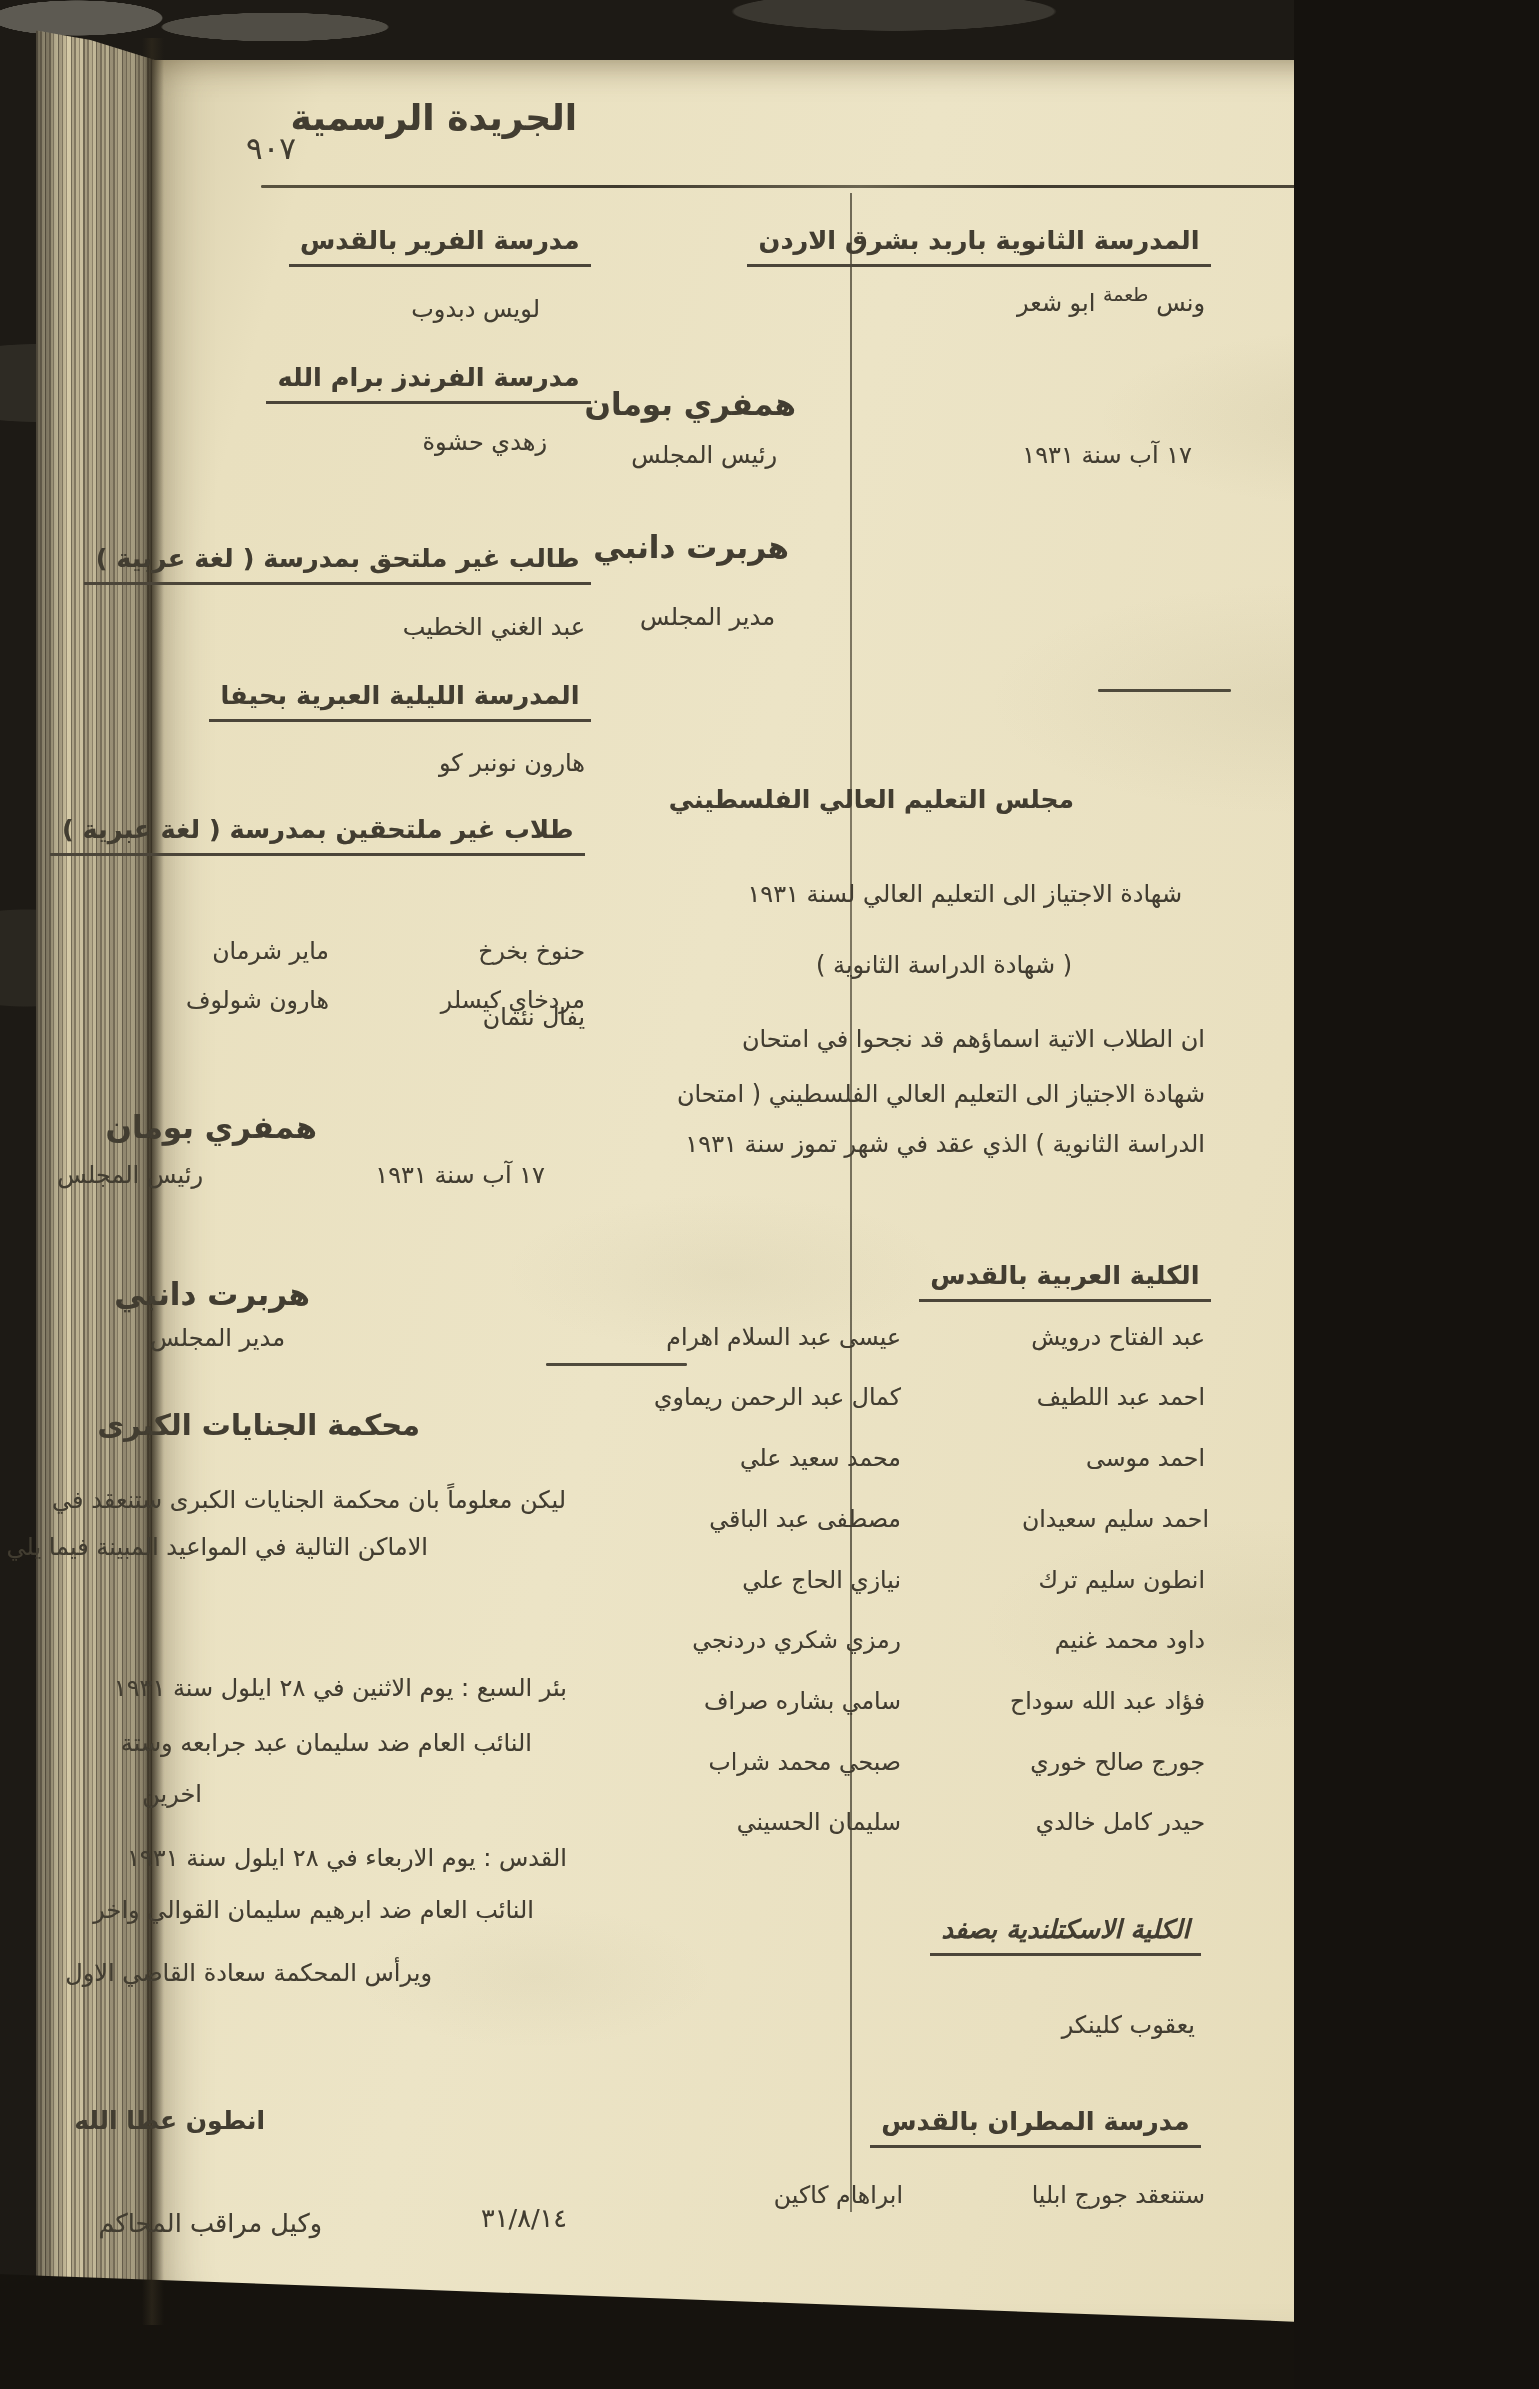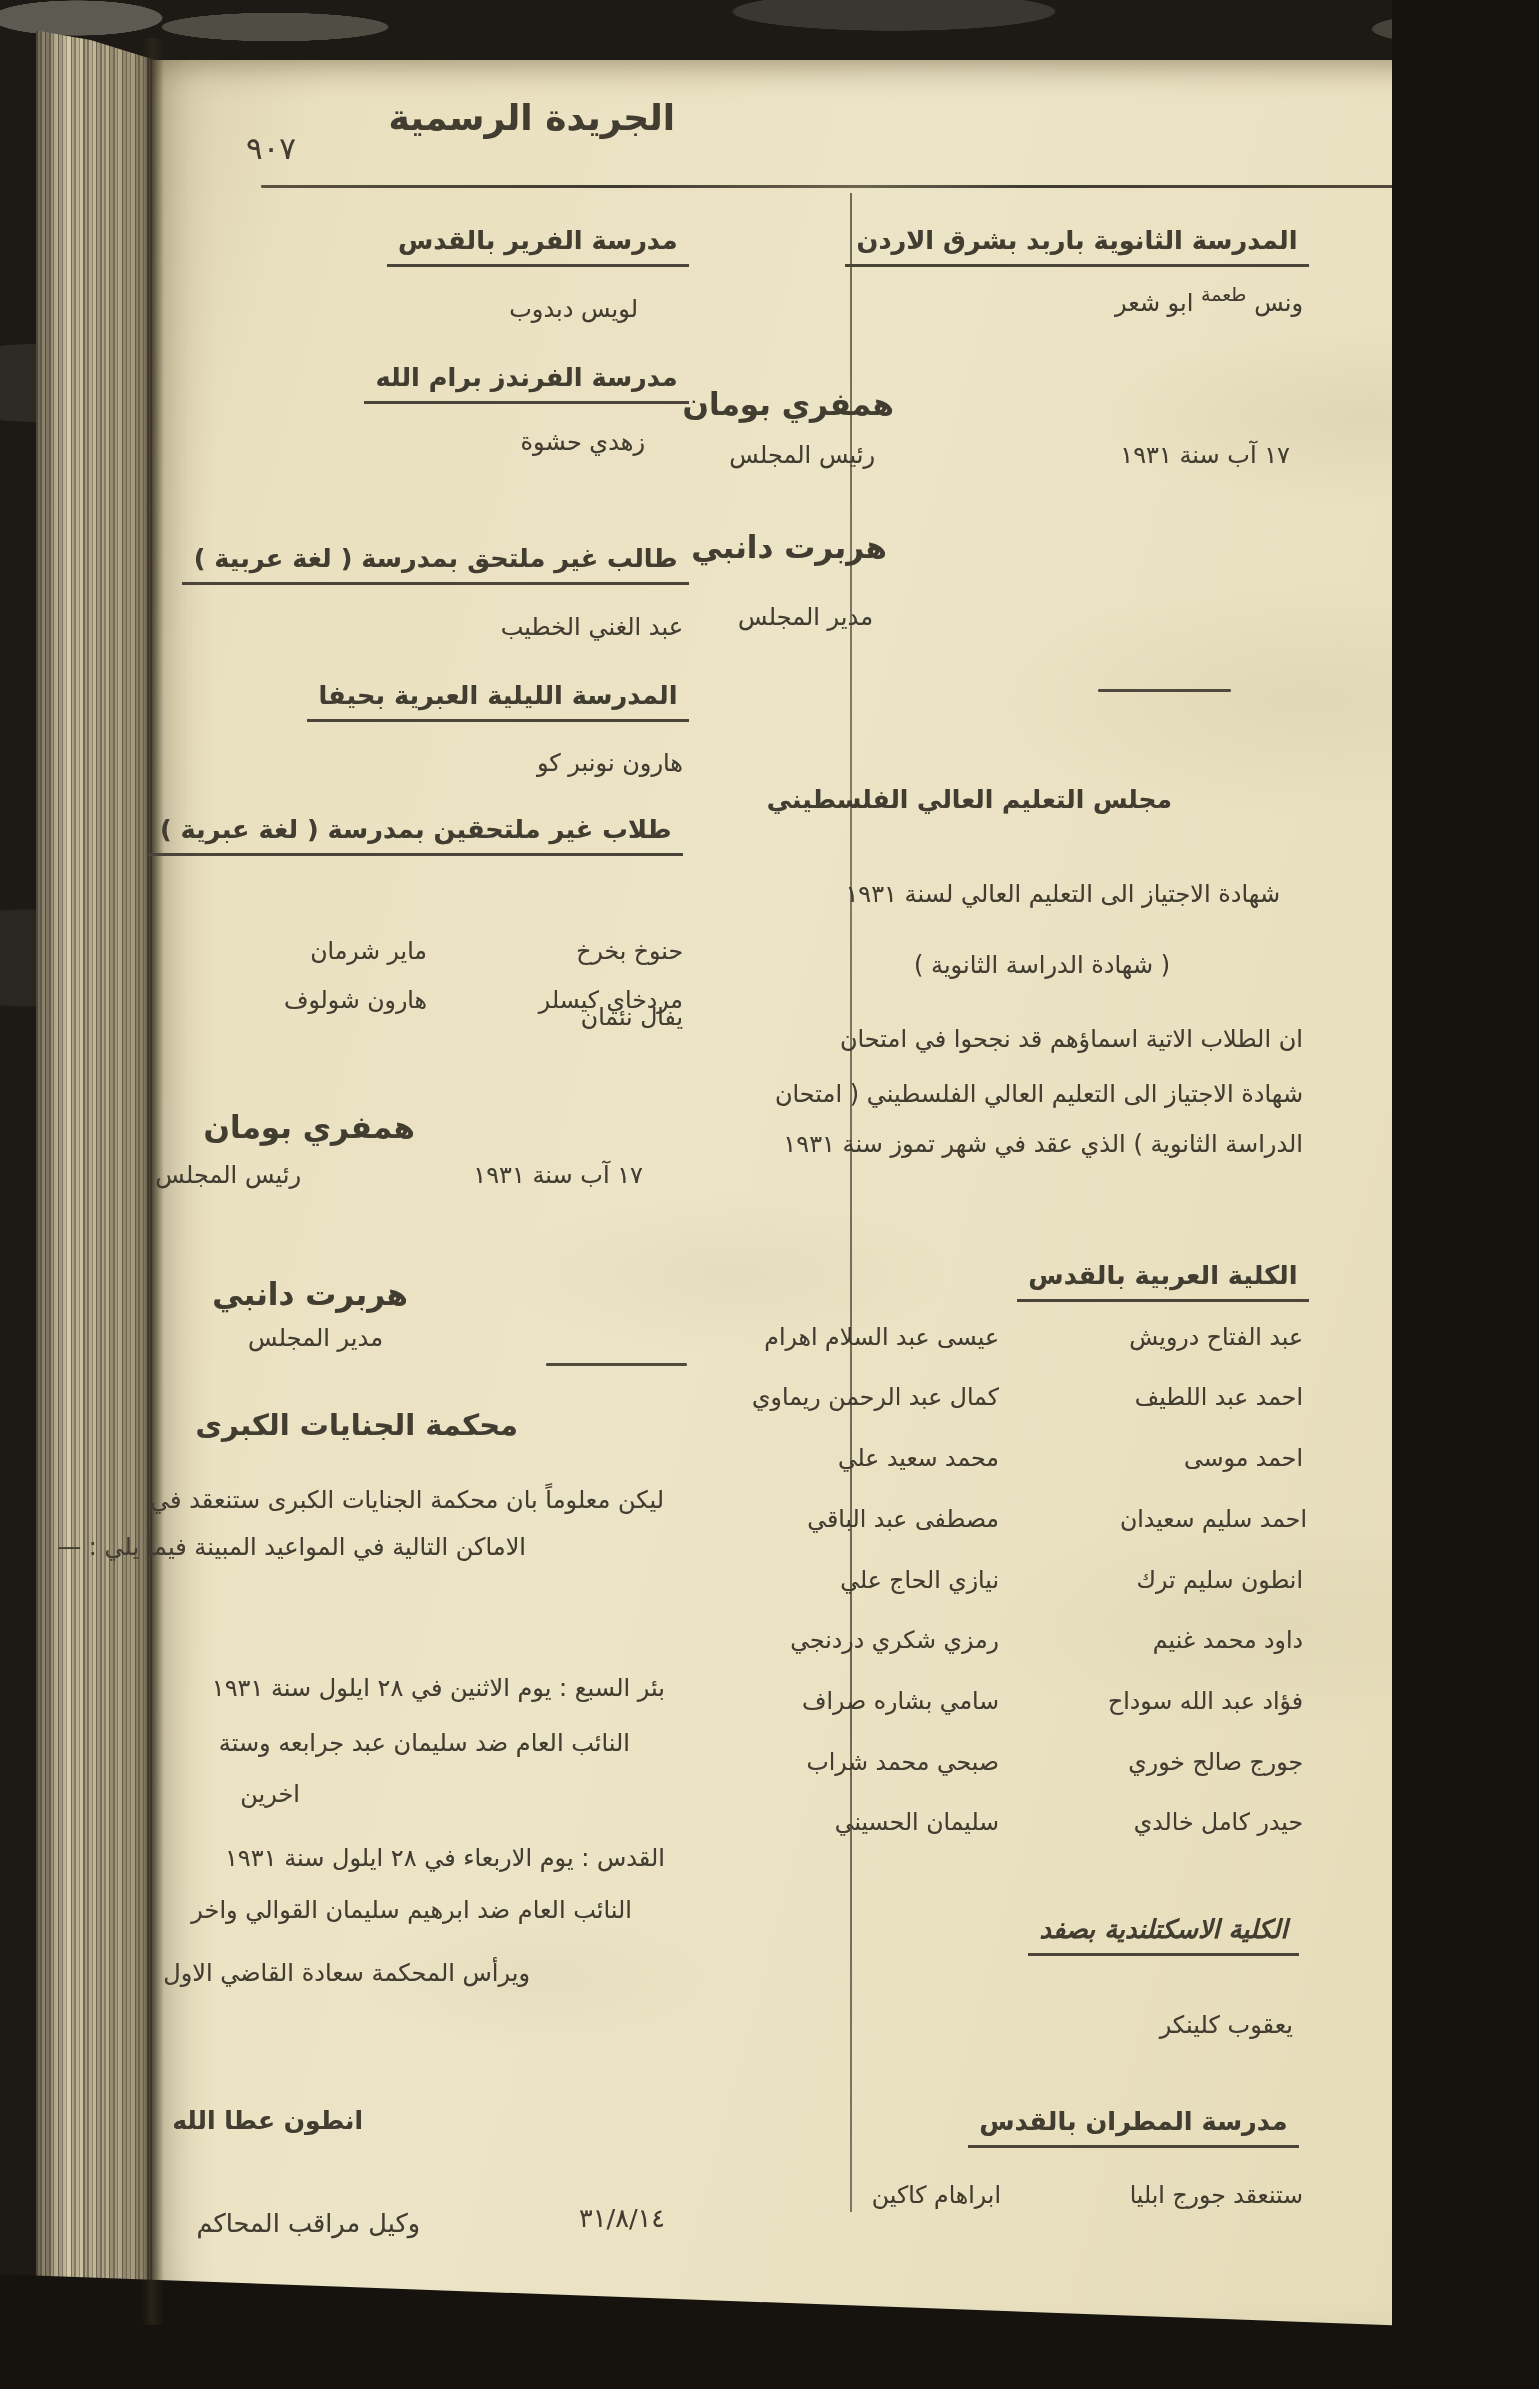--- a/index.html
+++ b/index.html
@@ -1,17 +1,17 @@
 <!DOCTYPE html>
 <html lang="ar" style="font-size:10.2px"><head>
 <meta charset="utf-8">
 <style>
   html,body{margin:0;padding:0;background:#15120e;}
   .canvas{
-    position:relative; width:1392px; height:2389px; overflow:hidden;
+    position:relative; width:1294px; height:2389px; overflow:hidden;
     background:
       radial-gradient(141px 29px at 77px 18px, #5d5a52 0 60%, rgba(0,0,0,0) 61%),
       radial-gradient(204px 25.6px at 275px 27px, #504d45 0 55%, rgba(0,0,0,0) 56%),
       radial-gradient(319px 38px at 894px 11.5px, #3a3730 0 50%, rgba(0,0,0,0) 51%),
       radial-gradient(192px 32px at 1469px 29px, #454239 0 50%, rgba(0,0,0,0) 51%),
       radial-gradient(256px 77px at 38px 383px, #2e2b24 0 50%, rgba(0,0,0,0) 51%),
       radial-gradient(224px 96px at 25.6px 958px, #2a2720 0 50%, rgba(0,0,0,0) 51%),
       #1d1a15;
     font-family:"DejaVu Sans", sans-serif;
   }

